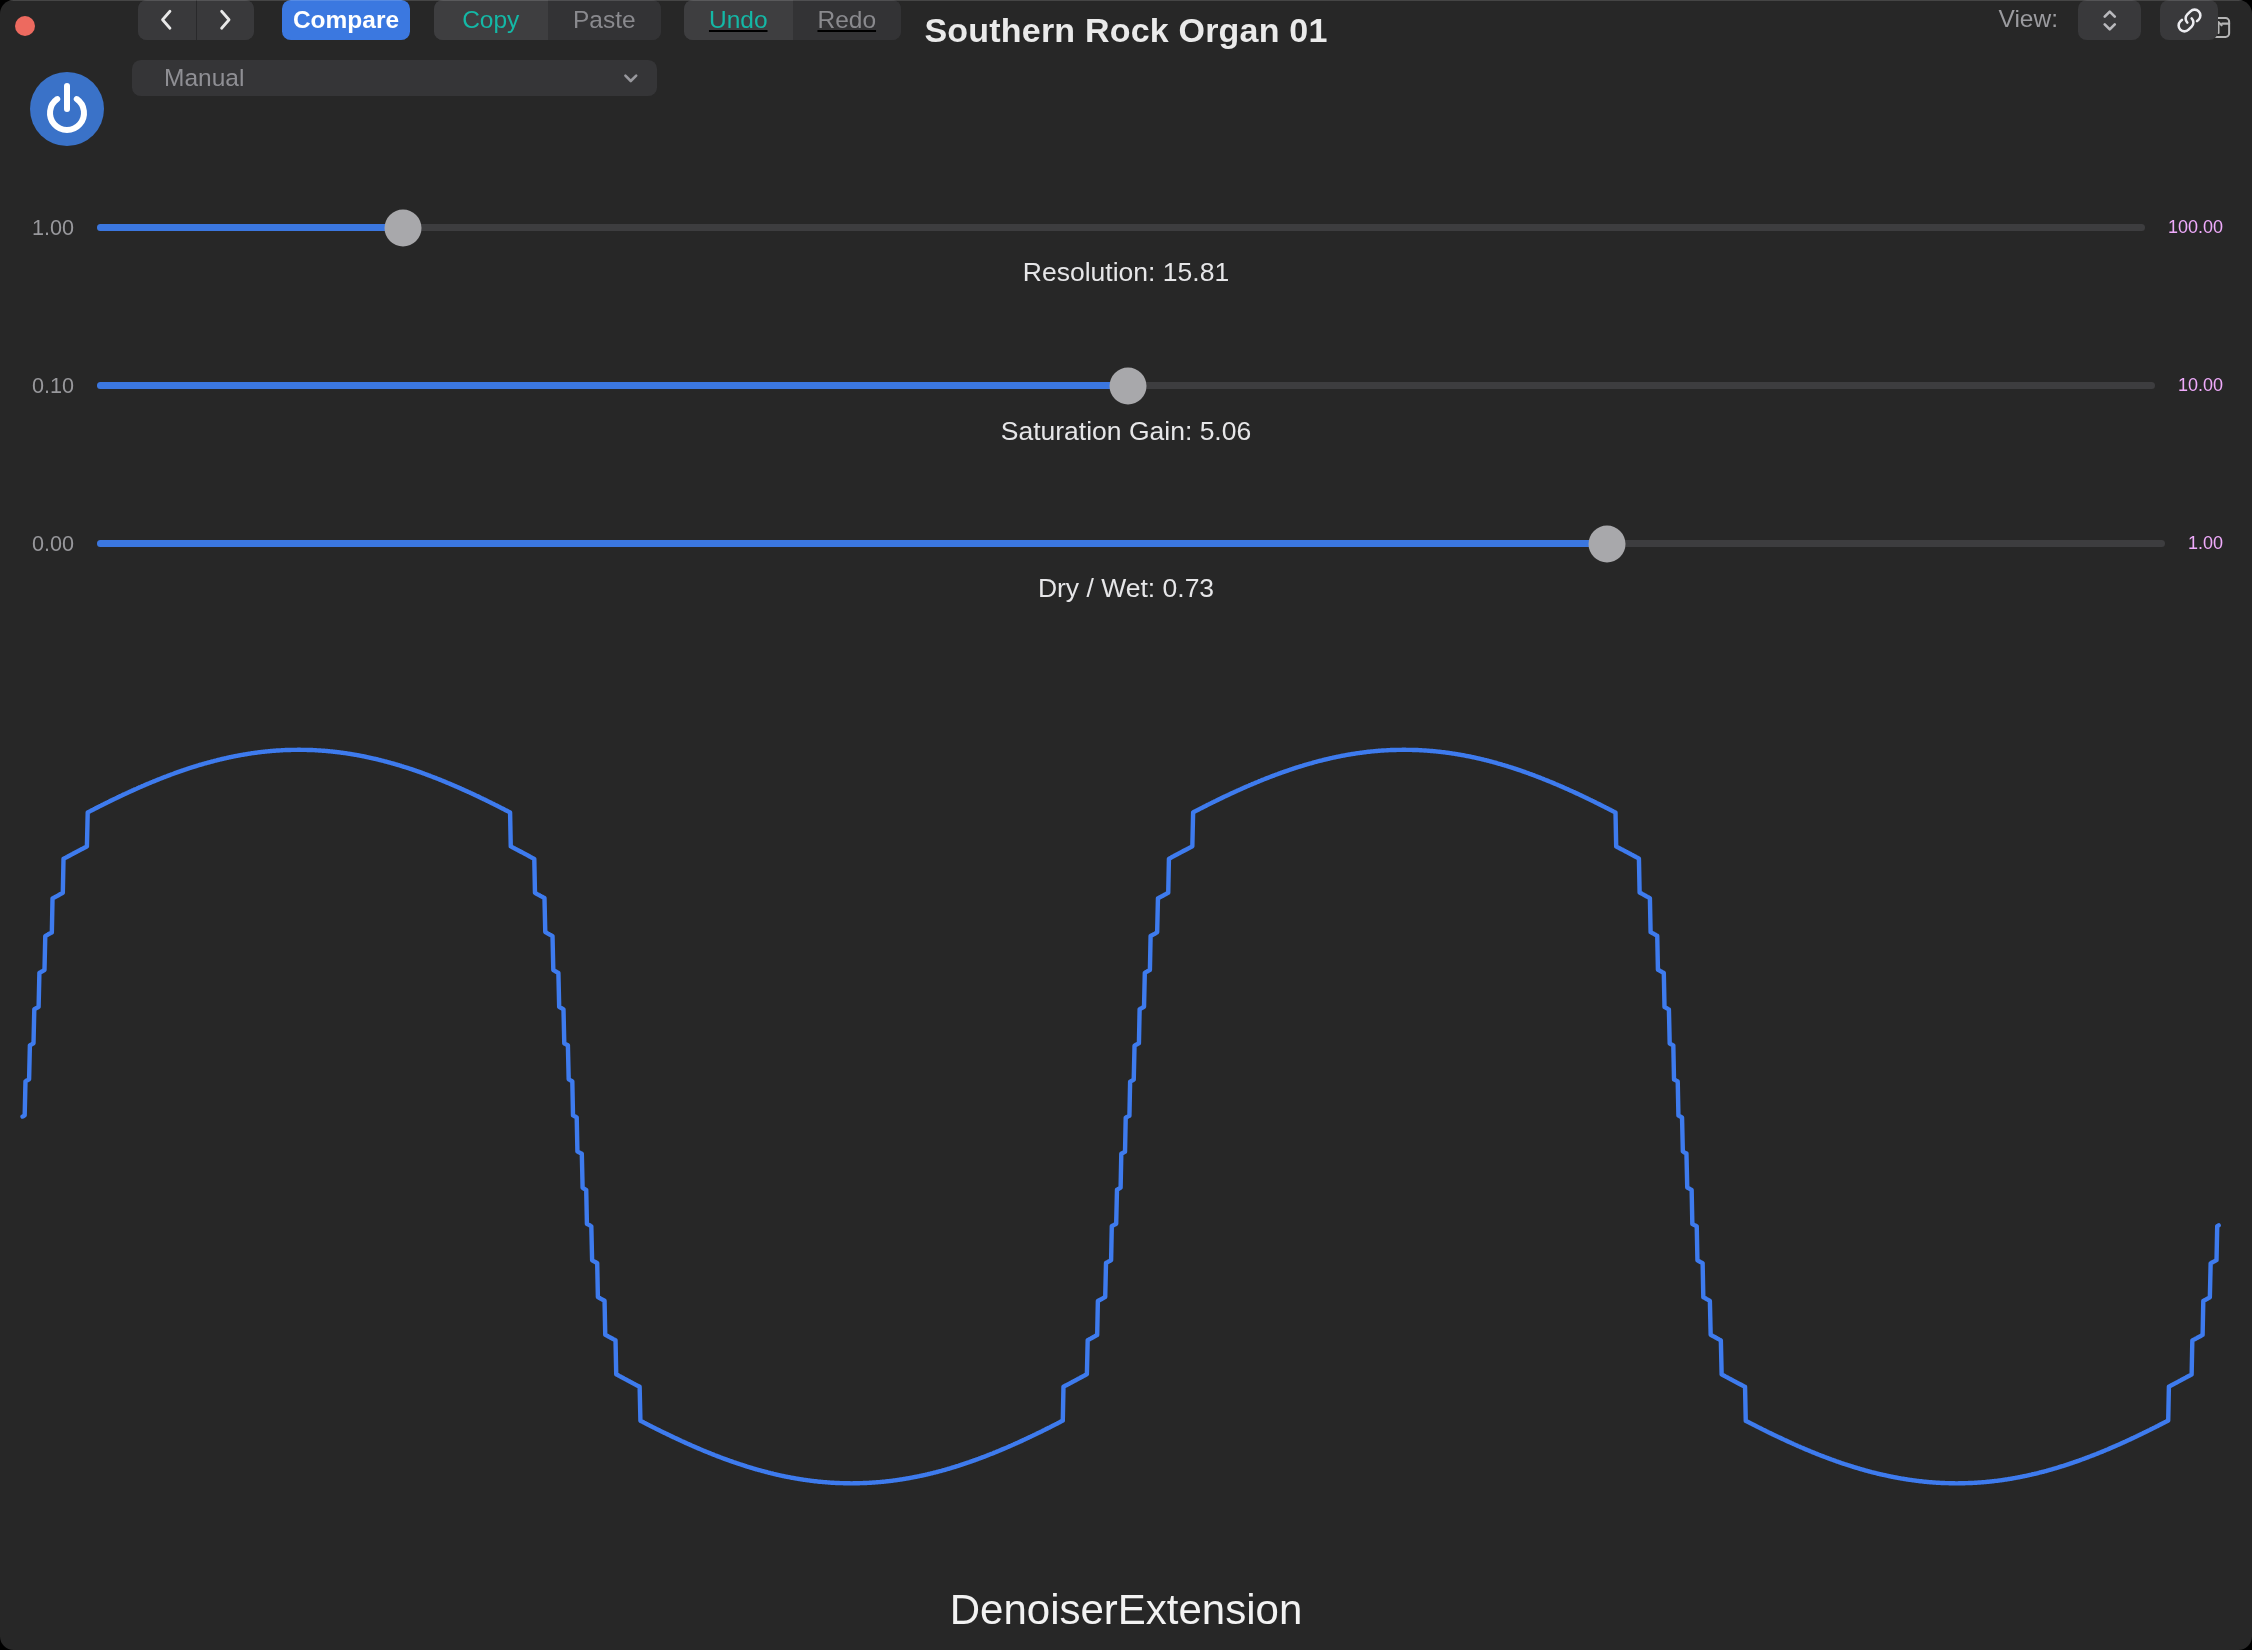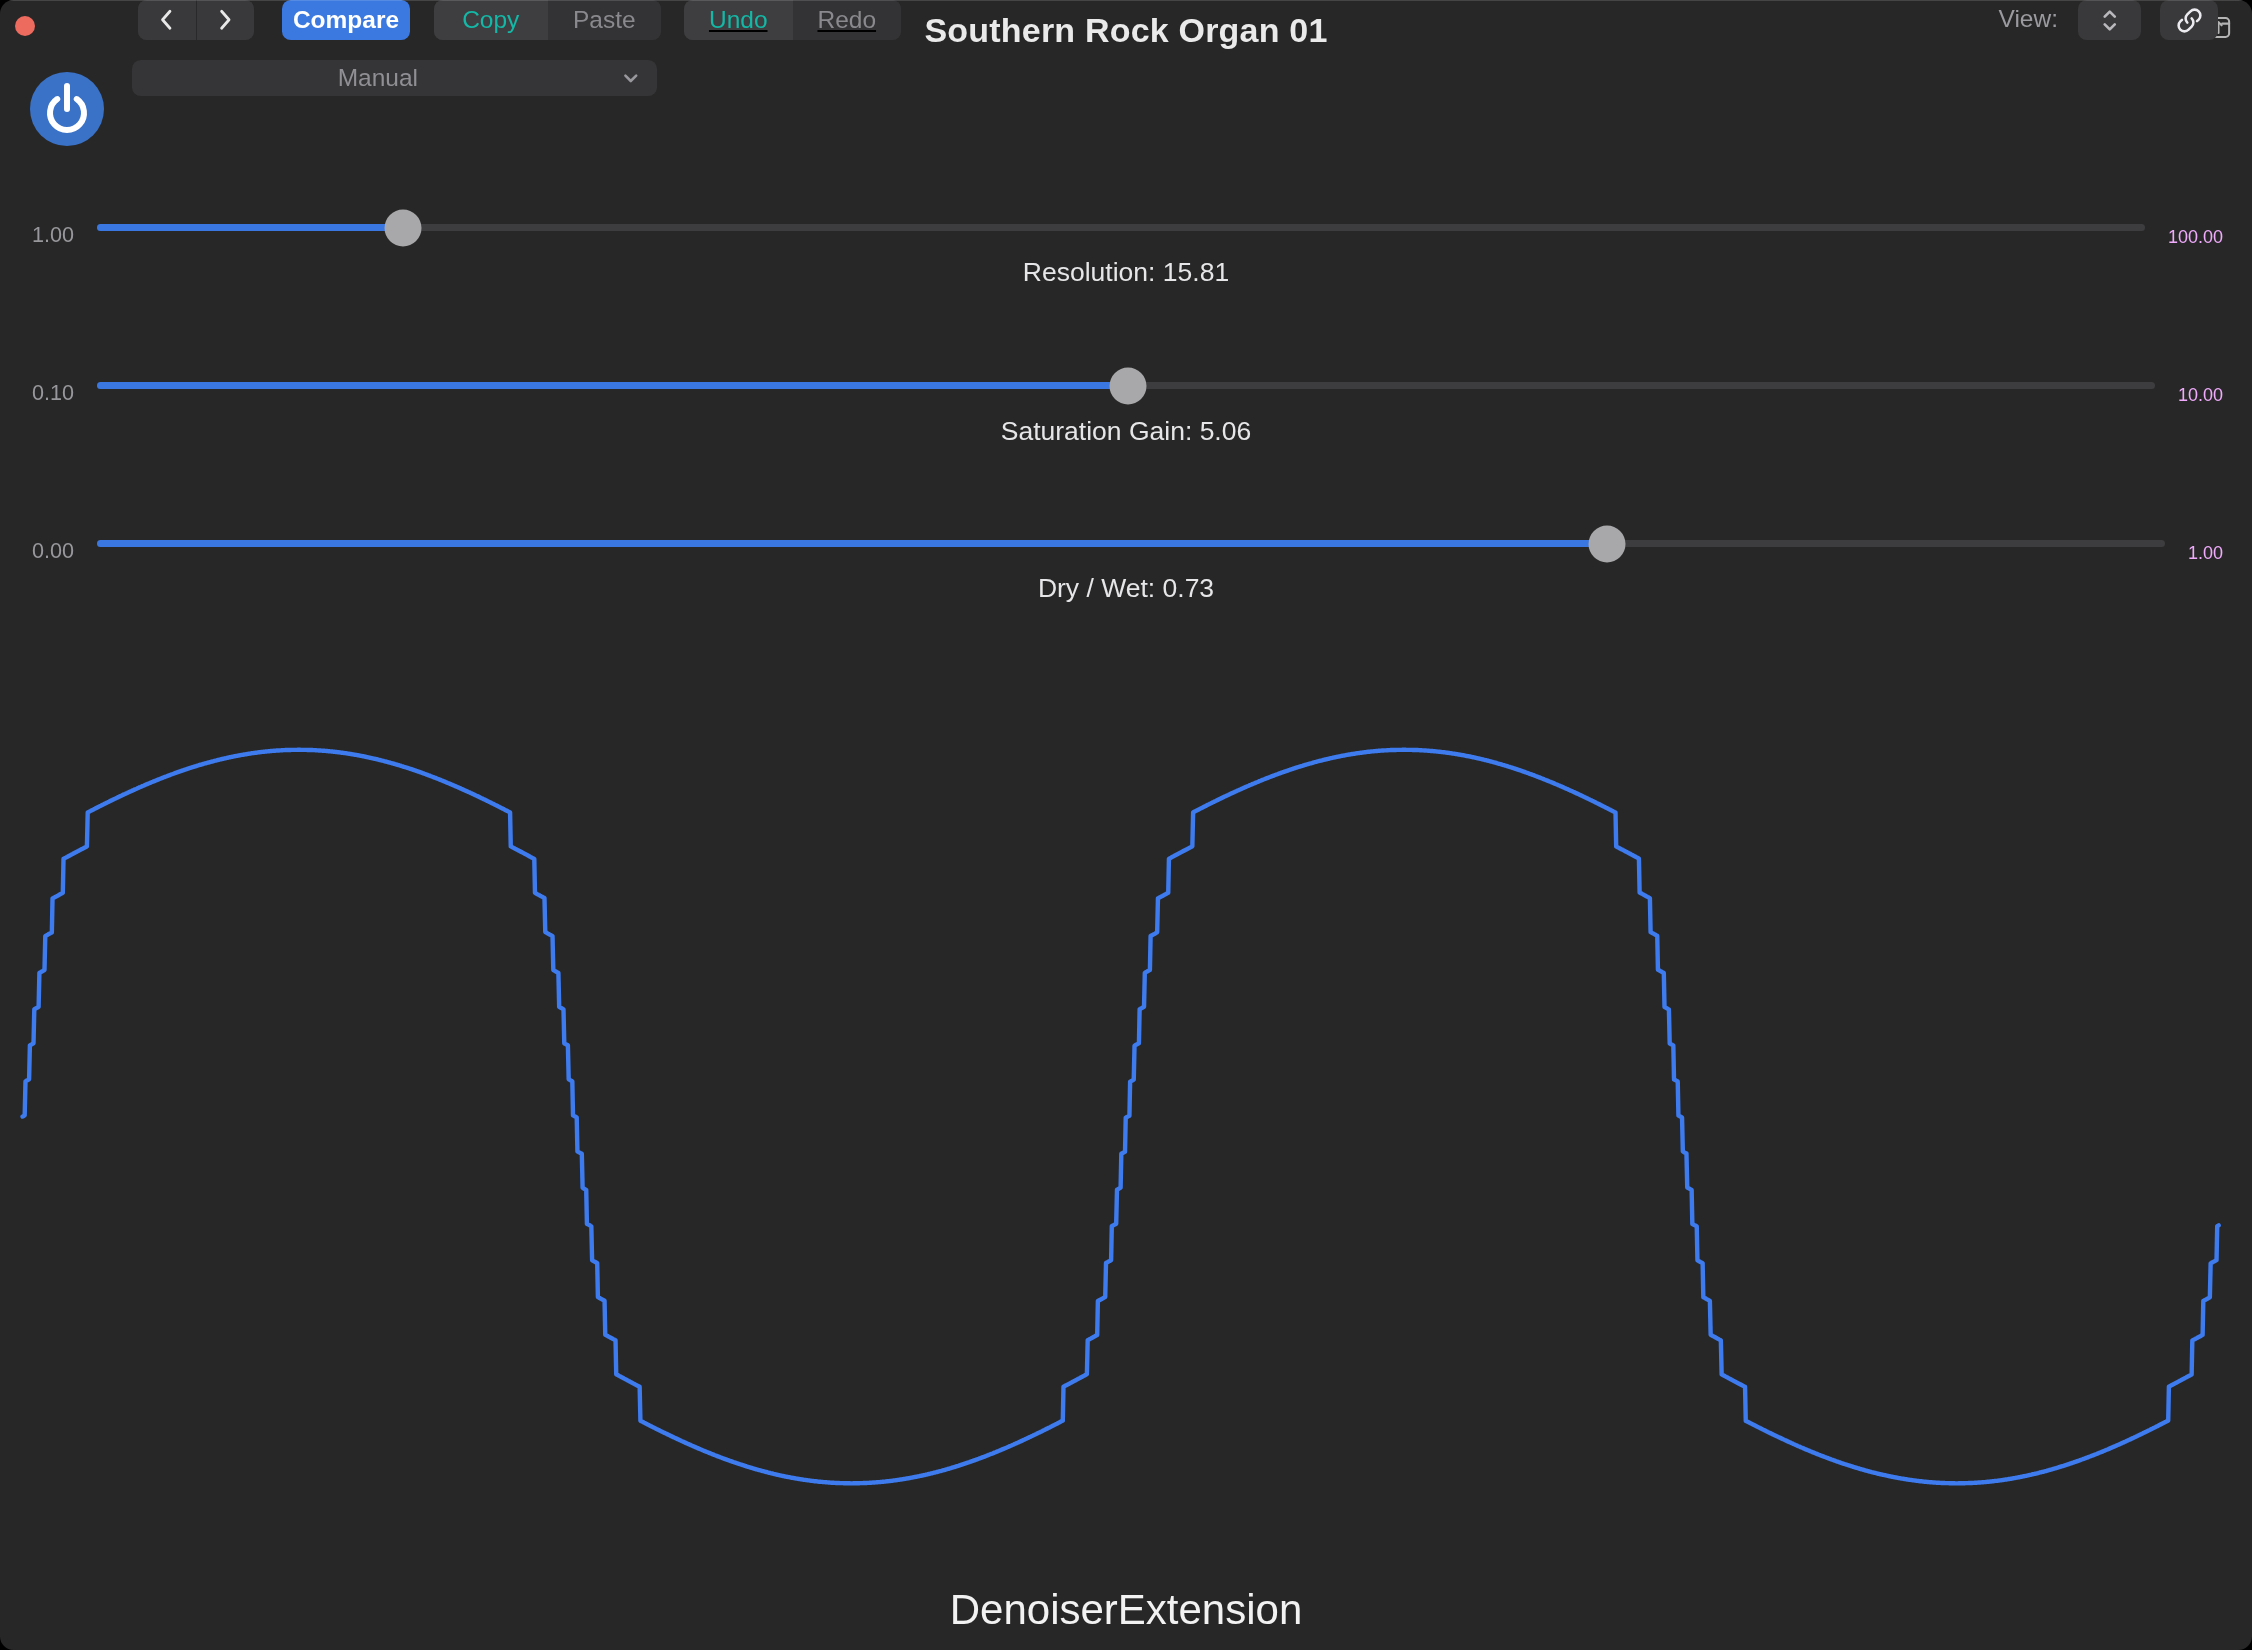--- a/index.html
+++ b/index.html
@@ -15,21 +15,21 @@
   .win-title{position:absolute;left:0;right:0;top:10.8px;text-align:center;
     font-size:34px;font-weight:700;color:#eaeaea;letter-spacing:0.2px;}
   .tb-action{position:absolute;right:18.6px;top:12.7px;width:29px;height:29px;background:none;border:none;
     padding:0;cursor:pointer;}
 
   
   .power{position:absolute;left:30px;top:72px;width:74px;height:74px;border-radius:50%;
     background:#3a72c8;border:none;padding:0;cursor:pointer;}
   .dropdown{position:absolute;left:132px;top:60px;width:525px;height:36px;background:#353537;
     border-radius:8.8px;display:flex;align-items:center;cursor:pointer;}
-  .dropdown .dd-label{margin-left:4px;font-size:24.5px;color:#8f8f94;flex:1;text-align:center;}
+  .dropdown .dd-label{margin-left:32px;font-size:24.5px;color:#8f8f94;flex:1;text-align:left;}
   .dropdown .dd-chev{margin-right:15.7px;display:flex;}
 
   .row2{position:absolute;top:116px;height:40px;}
   .seg{display:flex;background:#333335;border-radius:8.8px;overflow:hidden;height:40px;}
   .seg button{border:none;margin:0;cursor:pointer;display:flex;align-items:center;justify-content:center;
     font-family:inherit;font-size:24.5px;background:transparent;padding:0;}
   .seg .lit{background:#3e3e40;}
   .seg .dim{background:#333335;}
   .txt-bright{color:#14b8a6;font-weight:500;}
   .txt-muted{color:#8a8a8e;font-weight:400;}
@@ -46,21 +46,21 @@
   .undoredo button{flex:1;}
 
   .view-label{position:absolute;top:4.9px;left:1921px;width:137px;text-align:right;
     font-size:24.5px;color:#9b9b9f;}
   .stepper{position:absolute;left:2078px;top:0;width:63px;height:40px;border:none;border-radius:8.8px;
     background:#39393b;cursor:pointer;display:flex;align-items:center;justify-content:center;padding:0;}
   .linkbtn{position:absolute;left:2160px;top:0;width:58px;height:40px;border:none;border-radius:8.8px;
     background:#39393b;cursor:pointer;display:flex;align-items:center;justify-content:center;padding:0;}
 
   
-  .slider-row{position:absolute;left:29px;right:29px;height:41px;display:flex;align-items:flex-end;gap:23px;}
+  .slider-row{position:absolute;left:29px;right:29px;height:41px;display:flex;align-items:center;gap:23px;}
   .minlab{min-width:45px;text-align:right;font-size:21.6px;color:#98989c;}
   .maxlab{font-size:18px;color:#f0abfc;white-space:nowrap;}
   .track{position:relative;flex:1;height:41px;cursor:pointer;}
   .track::before{content:"";position:absolute;left:0;right:0;top:50%;transform:translateY(-50%);
     height:7.8px;border-radius:3.9px;background:#3d3d3f;}
   .fill{position:absolute;left:0;top:50%;transform:translateY(-50%);height:7.8px;border-radius:3.9px;
     background:#3b77e0;}
   .handle{position:absolute;top:50%;transform:translate(-50%,-50%);width:37px;height:37px;
     border-radius:50%;background:#a8a8ab;cursor:grab;}
   .slider-caption{position:absolute;left:0;right:0;text-align:center;font-size:26.5px;color:#e6e6e8;}

